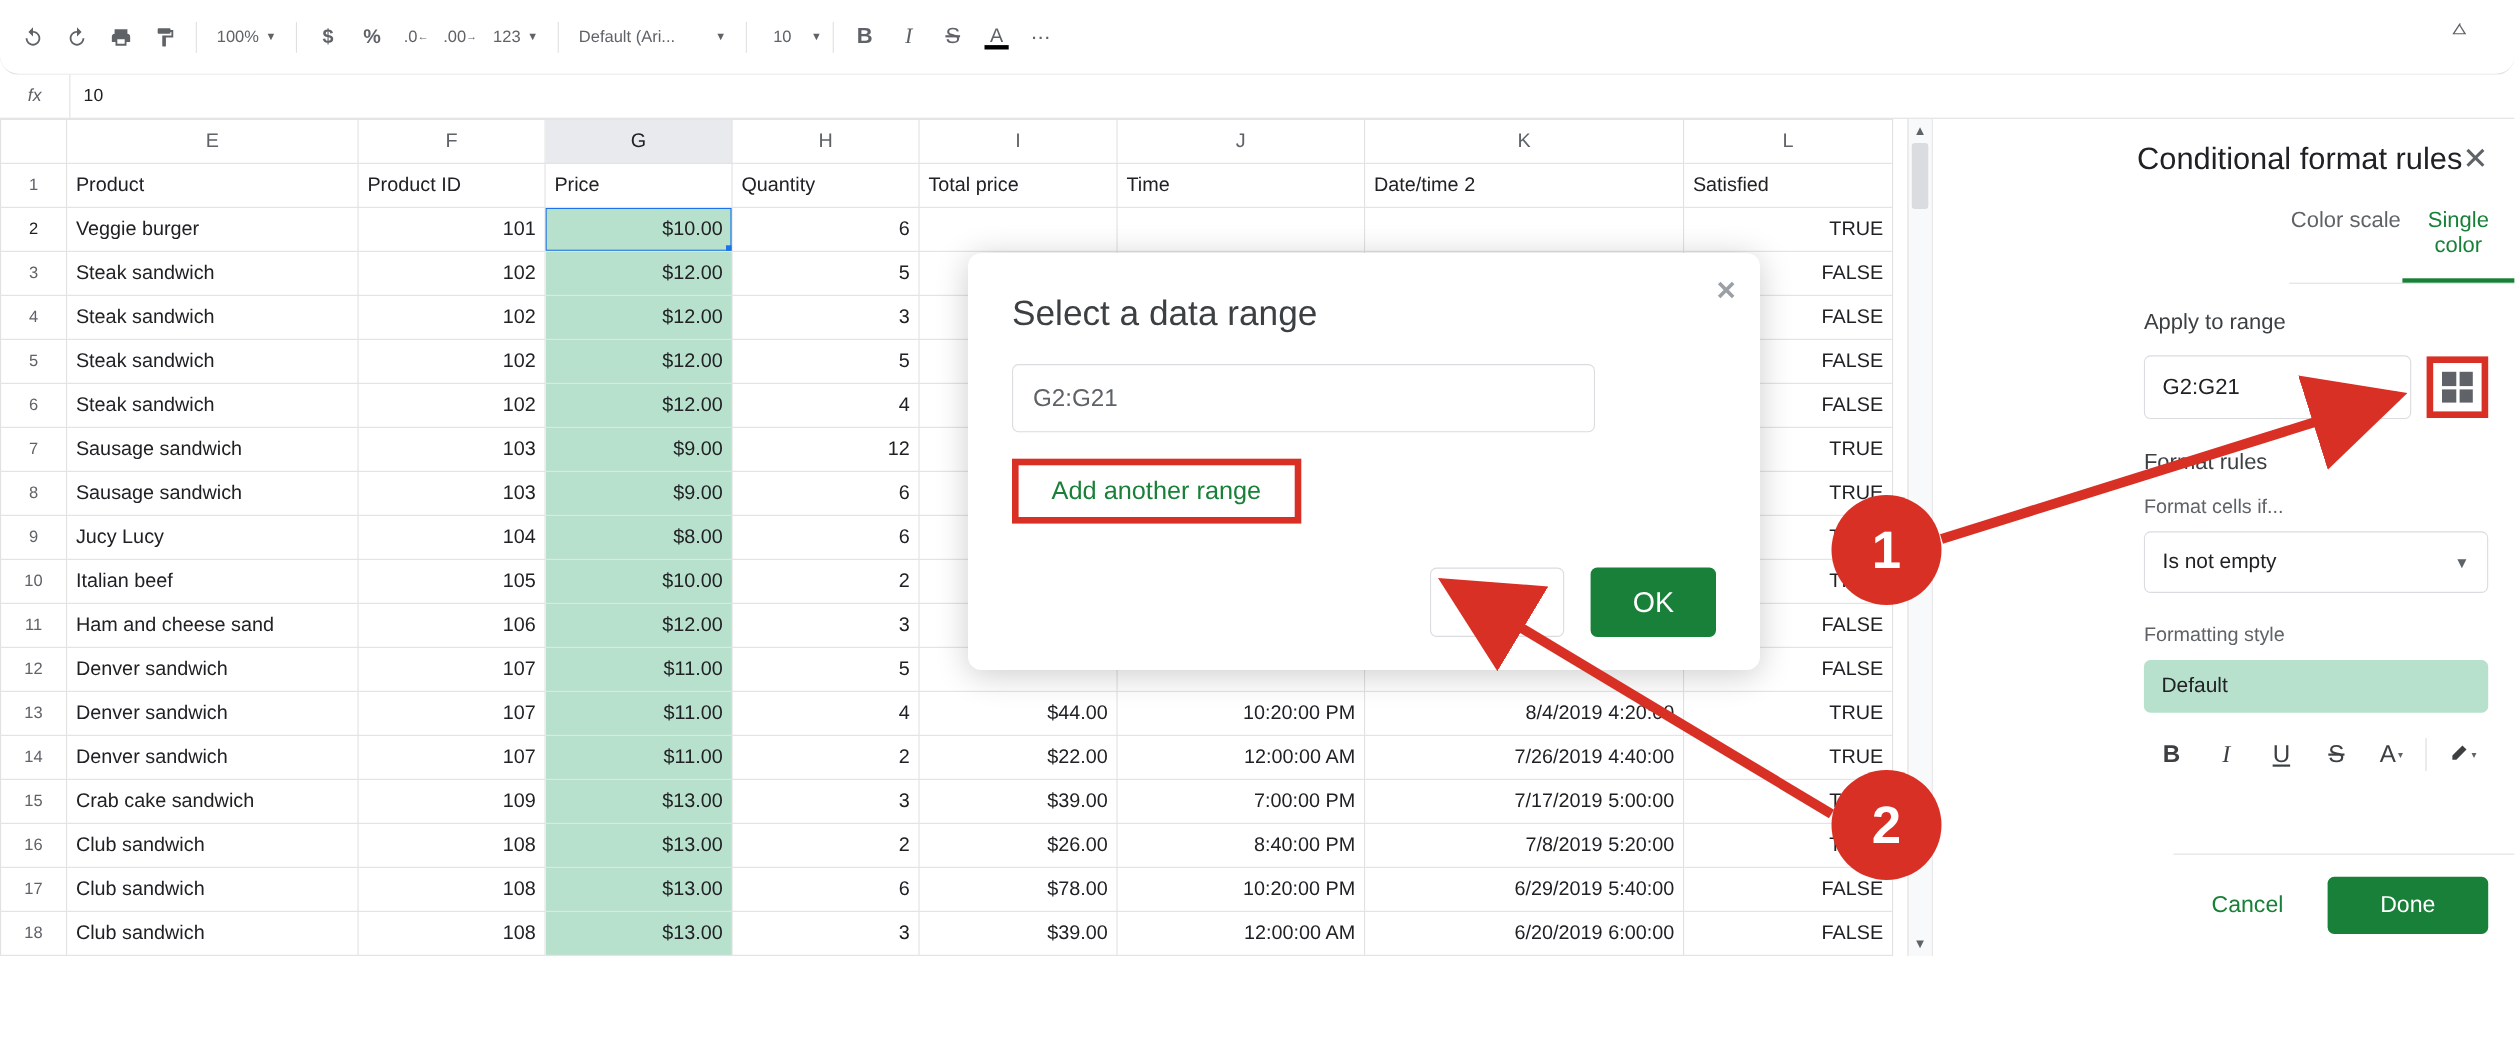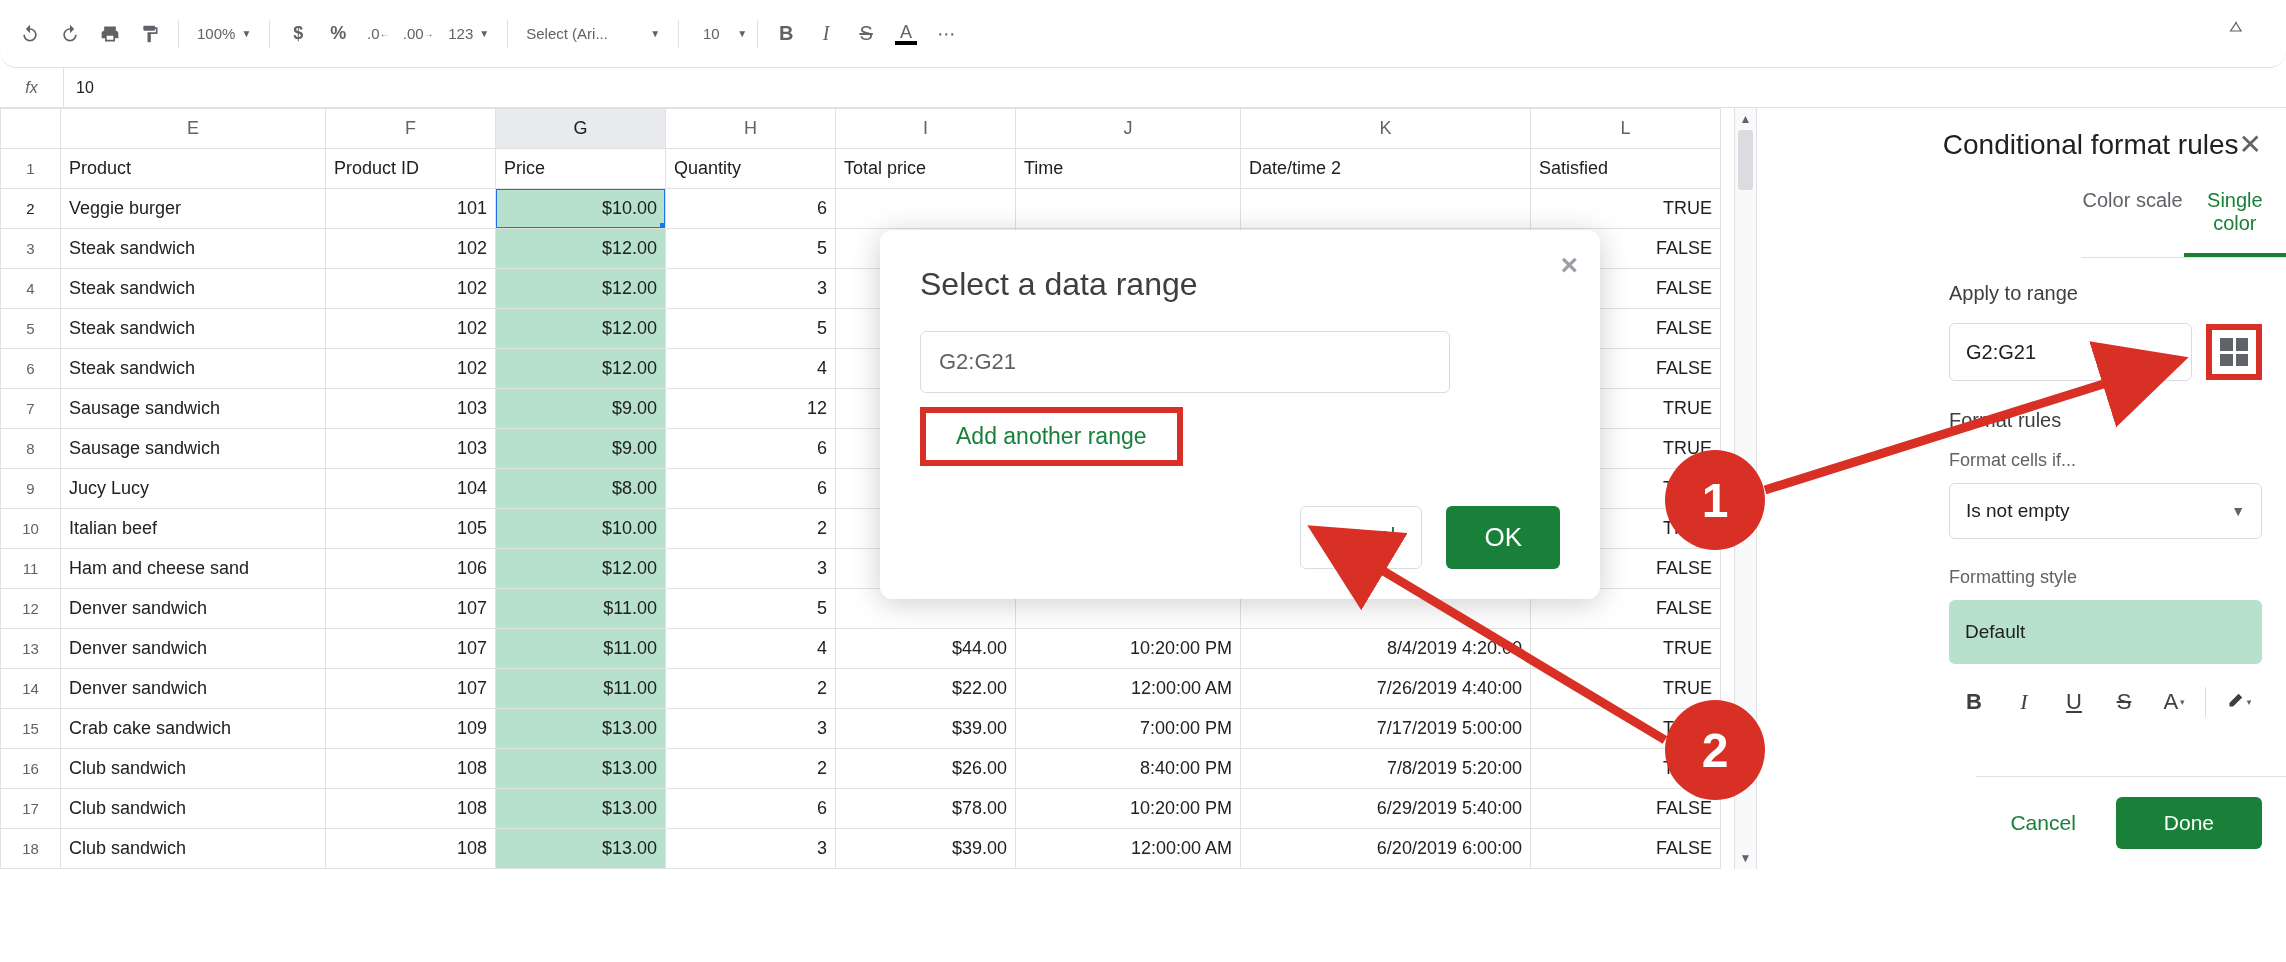--- a/index.html
+++ b/index.html
@@ -137,21 +137,21 @@
     width:28px;height:28px; gap:3px;
   }
   .grid-icon-inner span{ background:#5f6368;}
   .sb-sub { font-size:18px; color:var(--text-gray); margin-bottom:12px;}
   .select-box {
     height:56px; border:1px solid #dadce0; border-radius:6px;
     display:flex;align-items:center;justify-content:space-between;
     padding:0 16px; font-size:19px; color:var(--text-dark); margin-bottom:28px;
   }
   .style-preview {
-    height:64px; background:var(--green-light); border-radius:6px;
+    height:48px; background:var(--green-light); border-radius:6px;
     display:flex;align-items:center; padding:0 16px; font-size:19px; margin-bottom:16px;
   }
   .style-tools { display:flex; align-items:center; gap:0; }
   .style-tools .tool { width:50px;height:44px;display:flex;align-items:center;justify-content:center;font-size:22px;color:#3c4043;}
   .style-tools .sep { width:1px;height:30px;background:#dadce0; margin:0 6px;}
   .sb-footer {
     border-top:1px solid var(--border-gray);
     padding:20px 24px; display:flex; justify-content:flex-end; gap:30px;
   }
   .btn-text { color:var(--green); font-size:21px; font-weight:500; cursor:pointer; padding:14px 10px; font-family:"Google Sans",Arial,sans-serif;}
@@ -170,21 +170,21 @@
   .dlg-title { font-size:32px; color:#3c4043; font-family:"Google Sans",Arial,sans-serif; margin-bottom:28px;}
   .dlg-close { position:absolute; top:18px; right:22px; font-size:30px; color:#9aa0a6; cursor:pointer; font-weight:bold;}
   .dlg-input {
     width:530px; height:62px; border:1px solid #dadce0; border-radius:6px;
     padding:0 18px; font-size:22px; color:#5f6368;
   }
   .add-range-box {
     border:6px solid var(--red);
     display:inline-flex; align-items:center;
     padding: 10px 30px;
-    margin-top:14px;
+    margin-top:24px;
   }
   .add-range-txt { color:var(--green); font-size:23px; font-weight:500; font-family:"Google Sans",Arial,sans-serif;}
   .dlg-actions { display:flex; justify-content:flex-end; gap:24px; margin-top:40px;}
   .dlg-cancel { color:var(--green); font-size:22px; font-weight:500; padding:16px 26px; border:1px solid #dadce0; border-radius:6px; font-family:"Google Sans",Arial,sans-serif;}
   .dlg-ok {
     background:var(--green); color:#fff; font-size:26px; font-weight:500;
     padding:16px 38px; border-radius:6px; font-family:"Google Sans",Arial,sans-serif;
   }
 
   
@@ -236,21 +236,21 @@
         <span class="caret">▼</span>
       </div>
   <div class="tb-sep"></div>
   <div class="tb-btn" style="font-weight:bold;">$</div>
   <div class="tb-btn" style="font-weight:bold;">%</div>
   <div class="tb-btn" style="font-size:15px;">.0<sub style="font-size:10px;">←</sub></div>
   <div class="tb-btn" style="font-size:15px;">.00<sub style="font-size:10px;">→</sub></div>
   <div class="tb-txt">123<span class="caret">▼</span></div>
   <div class="tb-sep"></div>
   <div class="tb-txt" style="width:150px;justify-content:space-between;">
-        <span>Select (Ari...</span>
+        <span>Default (Ari...</span>
         <span class="caret">▼</span>
       </div>
   <div class="tb-sep"></div>
   <div style="display:flex;align-items:center;gap:4px;">
     <input class="tb-input" value="10" style="">
     <span class="caret">▼</span>
   </div>
   <div class="tb-sep"></div>
   <div class="tb-btn" style="font-weight:bold;font-size:20px;">B</div>
   <div class="tb-btn" style="font-style:italic;font-family:serif;font-size:20px;">I</div>

